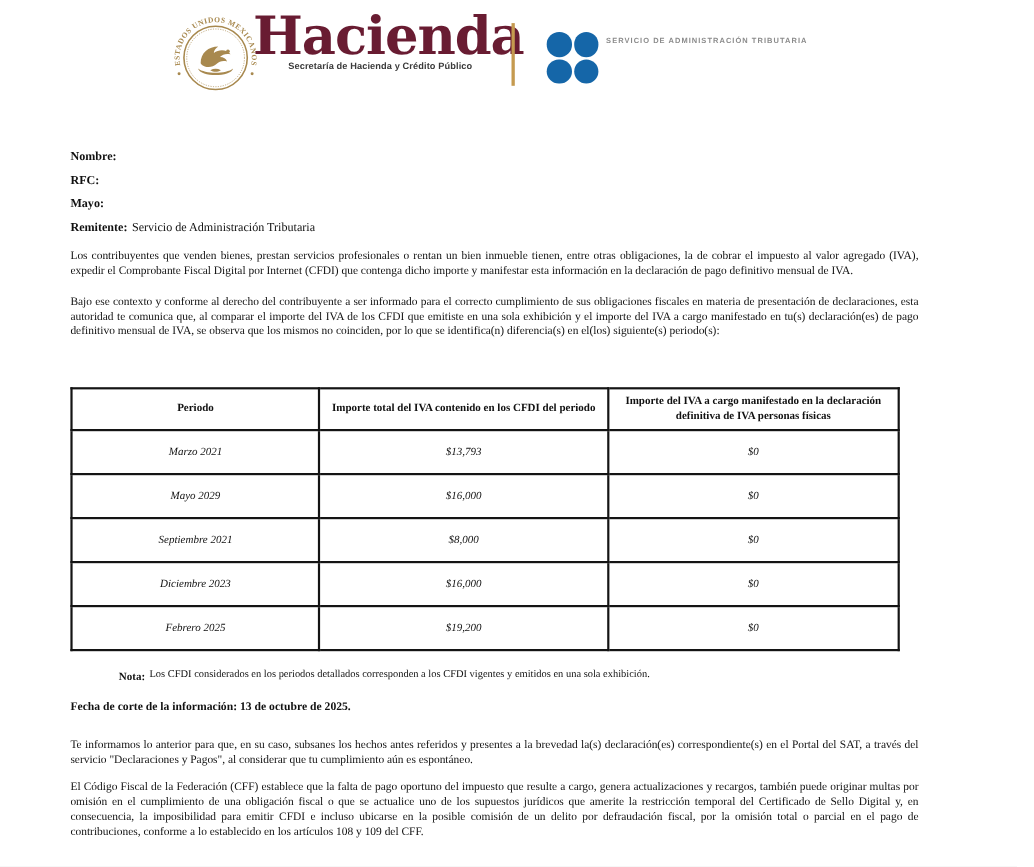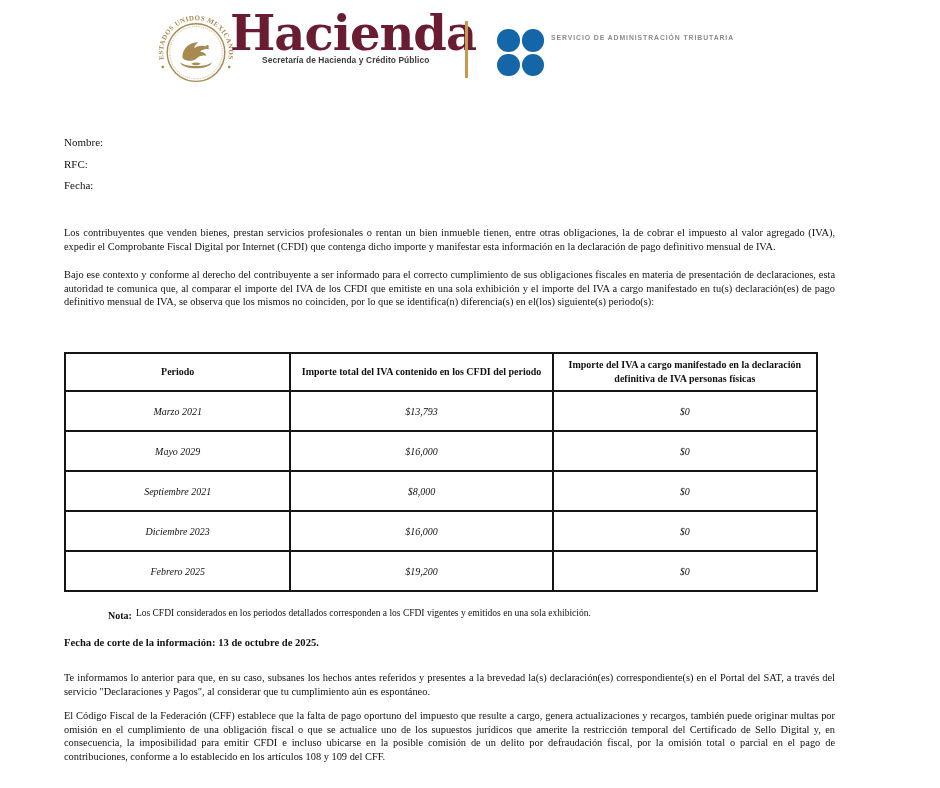--- a/index.html
+++ b/index.html
@@ -31,21 +31,21 @@
     font-family:"Liberation Sans", sans-serif; font-weight:bold; font-size:31px;
     line-height:31px; letter-spacing:3px; color:#1b1b1b;
   }
   .sat-subtitle {
     font-family:"Liberation Sans", sans-serif; font-weight:bold; font-size:6.8px;
     letter-spacing:0.95px; color:var(--sat-gray); margin-top:3px;
   }
   
   .fields { position:absolute; left:64px; top:135px; font-size:11px; }
   .field-row { margin-bottom:7.5px; line-height:14px; }
-  .field-label { font-weight:normal; }
+  .field-label { font-weight:bold; }
   .field-value { padding-left:4px; }
   
   .para {
     position:absolute; left:64px; width:771px; font-size:10.4px;
     line-height:13.6px; text-align:justify;
   }
   #p1 { top:226px; }
   #p2 { top:268px; }
   #p3 { top:671px; }
   #p4 { top:709px; }
@@ -115,21 +115,24 @@
   </div>
 
   <div class="fields">
     <div class="field-row">
       <span class="field-label">Nombre:</span><span class="field-value"></span>
     </div>
     <div class="field-row">
       <span class="field-label">RFC:</span><span class="field-value"></span>
     </div>
     <div class="field-row">
-      <span class="field-label">Fecha:</span><span class="field-value"></span>
+      <span class="field-label">Mayo:</span><span class="field-value"></span>
+    </div>
+    <div class="field-row">
+      <span class="field-label">Remitente:</span><span class="field-value">Servicio de Administración Tributaria</span>
     </div>
   </div>
 
   <p class="para" id="p1">Los contribuyentes que venden bienes, prestan servicios profesionales o rentan un bien inmueble tienen, entre otras obligaciones, la de cobrar el impuesto al valor agregado (IVA), expedir el Comprobante Fiscal Digital por Internet (CFDI) que contenga dicho importe y manifestar esta información en la declaración de pago definitivo mensual de IVA.</p>
   <p class="para" id="p2">Bajo ese contexto y conforme al derecho del contribuyente a ser informado para el correcto cumplimiento de sus obligaciones fiscales en materia de presentación de declaraciones, esta autoridad te comunica que, al comparar el importe del IVA de los CFDI que emitiste en una sola exhibición y el importe del IVA a cargo manifestado en tu(s) declaración(es) de pago definitivo mensual de IVA, se observa que los mismos no coinciden, por lo que se identifica(n) diferencia(s) en el(los) siguiente(s) periodo(s):</p>
 
   <table class="iva-table">
     <thead>
       <tr>
         <th class="col-periodo">Periodo</th>

